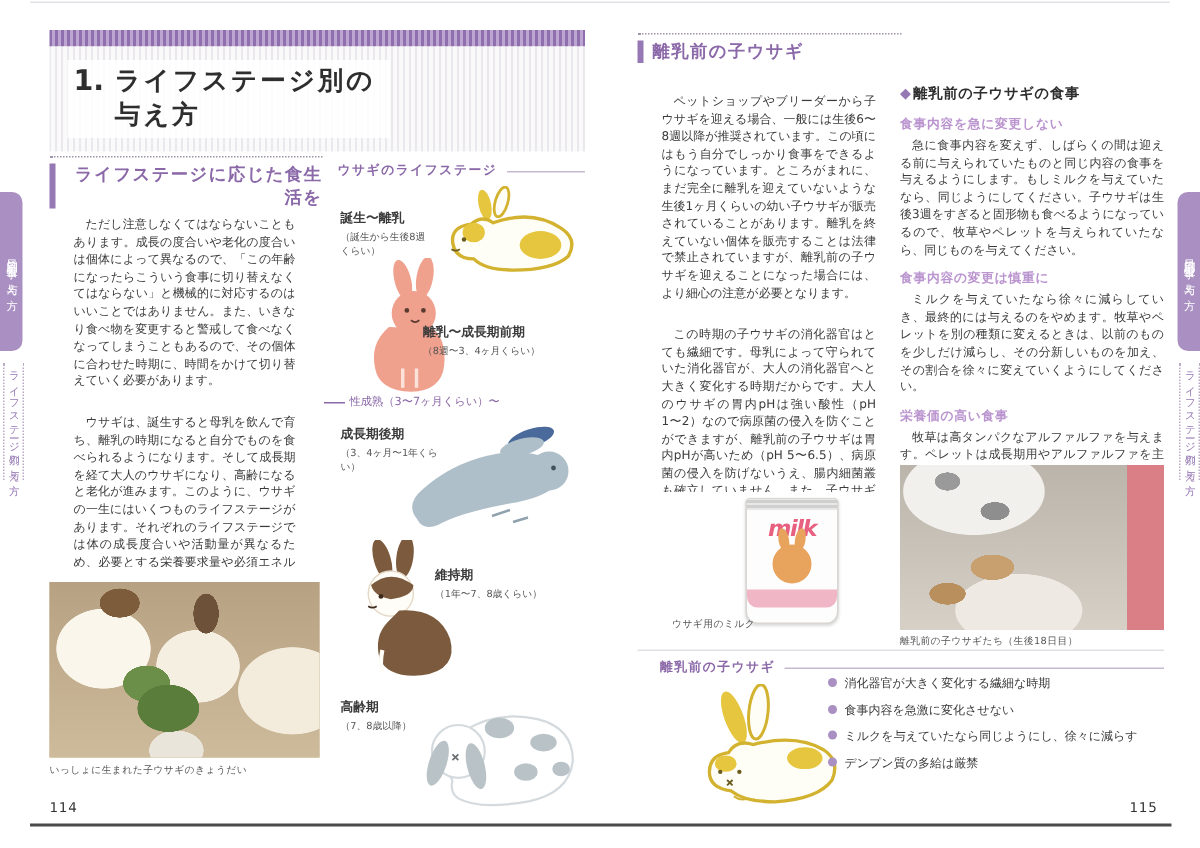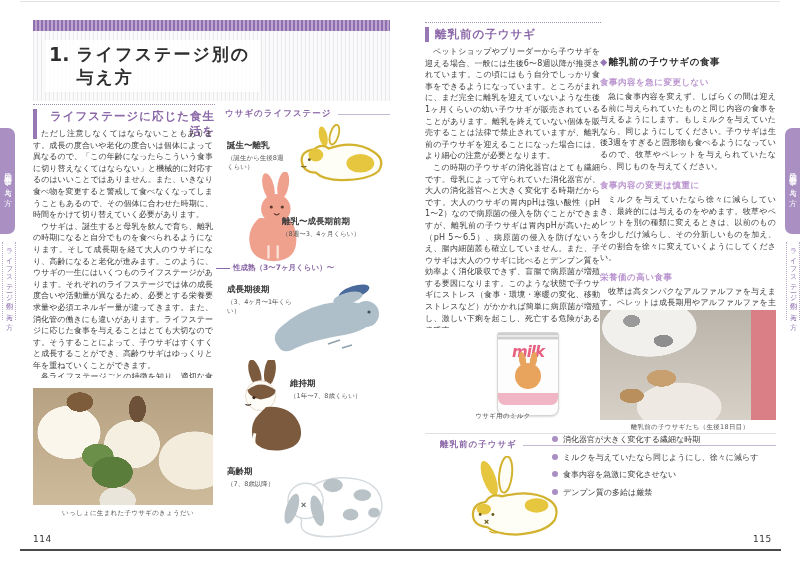--- a/index.html
+++ b/index.html
@@ -27,43 +27,43 @@
   .banner .ttl-wrap{background:rgba(255,255,255,.85);margin-left:12px;padding:3px 10px 3px 4px;
        display:flex;align-items:flex-start;gap:7px;}
   .banner .num{font-size:19px;font-weight:bold;color:#2e2e2e;line-height:1.2;}
   .banner .ttl{font-size:17px;font-weight:bold;color:#2e2e2e;line-height:1.35;letter-spacing:2px;}
   
   .sec-head{border-top:1px dotted #9e93a8;padding-top:4px;}
   .sec-head .bar{border-left:4px solid #9678b4;padding-left:6px;font-size:11.5px;font-weight:bold;
        color:#8b68a8;letter-spacing:1px;}
   
   .body-col{font-size:8px;line-height:1.45;text-align:justify;overflow:hidden;}
-  .body-col p{margin:0;text-indent:1em;}
+  .body-col p{margin:16px;text-indent:1em;}
   
   .ls-title{display:flex;align-items:center;font-size:8.5px;font-weight:bold;color:#8b68a8;letter-spacing:1px;}
   .ls-title .line{flex:1;border-top:1px solid #c6bad2;margin-left:6px;}
   .ls-name{font-size:8.5px;font-weight:bold;color:#3b3b3b;}
   .ls-range{font-size:6.5px;color:#555;margin-top:2px;}
-  .ls-divider{display:flex;align-items:center;font-size:7.5px;font-weight:bold;color:#8b68a8;}
+  .ls-divider{display:flex;align-items:center;font-size:7.5px;font-weight:normal;color:#8b68a8;}
   .ls-divider::before{content:"";width:14px;border-top:1px solid #8b68a8;margin-right:3px;}
   
   .photo{overflow:hidden;}
   .photo-left{
     background-color:#c9b48f;
     background-image:
       radial-gradient(ellipse 22px 16px at 26% 12%,#7d5c3c 60%,#0000 61%),
       radial-gradient(ellipse 14px 22px at 58% 18%,#6d5138 60%,#0000 61%),
       radial-gradient(ellipse 34px 26px at 44% 72%,#5a7d3c 60%,#0000 61%),
       radial-gradient(ellipse 26px 20px at 36% 58%,#6b8f48 60%,#0000 61%),
       radial-gradient(ellipse 30px 22px at 47% 96%,#e9e5da 60%,#0000 61%),
       radial-gradient(ellipse 52px 44px at 20% 38%,#faf6ec 60%,#0000 61%),
       radial-gradient(ellipse 46px 40px at 55% 48%,#f5efe2 60%,#0000 61%),
       radial-gradient(ellipse 60px 48px at 90% 62%,#f3ecdc 60%,#0000 61%),
       linear-gradient(180deg,#b7a183,#cdbb9b);}
-  .caption{font-size:6.5px;color:#555;letter-spacing:.3px;text-align:center;}
+  .caption{font-size:6.5px;color:#555;letter-spacing:.3px;}
   .photo-right{
     background-color:#cfc9c0;
     background-image:
       radial-gradient(ellipse 16px 10px at 36% 28%,#8e8e8e 60%,#0000 61%),
       radial-gradient(ellipse 14px 10px at 18% 10%,#9a9a9a 60%,#0000 61%),
       radial-gradient(ellipse 24px 14px at 35% 62%,#c8a070 60%,#0000 61%),
       radial-gradient(ellipse 20px 12px at 18% 78%,#b98f5e 60%,#0000 61%),
       radial-gradient(ellipse 70px 40px at 45% 88%,#eee9e2 60%,#0000 61%),
       radial-gradient(ellipse 78px 48px at 28% 16%,#f2f0ec 60%,#0000 61%),
       linear-gradient(90deg,#0000 0 86%,#d97f85 86%),
@@ -264,34 +264,34 @@
     <ellipse cx="48" cy="18" rx="7" ry="20" transform="rotate(6 48 18)" fill="#fffef6" stroke-width="2.2" stroke="#d2b22f"></ellipse>
     <path d="M28 76 Q12 74 12 62 Q12 50 26 48 Q32 38 44 42 Q76 34 96 46 Q108 54 102 68 Q92 82 60 84 Q38 84 28 76 Z" fill="#fffef6" stroke-width="2.4" stroke="#d2b22f"></path>
     <ellipse cx="82" cy="52" rx="13" ry="8" fill="#e6c63e"></ellipse>
     <ellipse cx="24" cy="56" rx="8" ry="6" fill="#e6c63e"></ellipse>
     <circle cx="20" cy="62" r="1.6" fill="#6b5a1e"></circle>
     <circle cx="34" cy="62" r="1.6" fill="#6b5a1e"></circle>
     <path d="M25 68 l4 4 m0 -4 l-4 4" stroke="#6b5a1e" stroke-width="1.3"></path>
     <path d="M30 80 q4 3 9 2 M44 82 q4 2 8 1" stroke="#d2b22f" stroke-width="1.4" fill="none"></path>
   </svg>
 
-  <ul class="abs bullets" style="left:552px;top:434px;width:226px;">
+  <ul class="abs bullets" style="left:552px;top:450px;width:226px;">
     <li>
         <span class="dot"></span>
         <span>消化器官が大きく変化する繊細な時期</span>
       </li>
     <li>
         <span class="dot"></span>
+        <span>食事内容を急激に変化させない</span>
+      </li>
+    <li>
+        <span class="dot"></span>
         <span>ミルクを与えていたなら同じようにし、徐々に減らす</span>
       </li>
     <li>
         <span class="dot"></span>
-        <span>食事内容を急激に変化させない</span>
-      </li>
-    <li>
-        <span class="dot"></span>
         <span>デンプン質の多給は厳禁</span>
       </li>
   </ul>
 
   <div class="abs page-num" style="left:753px;top:534px;">115</div>
 
 </div>
 
 </body></html>

